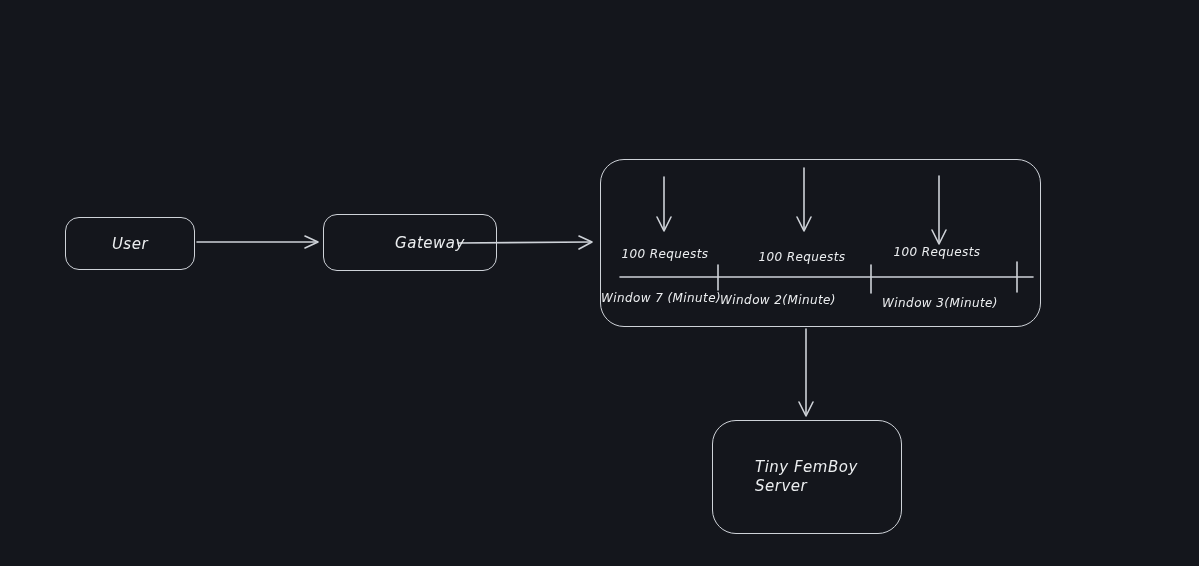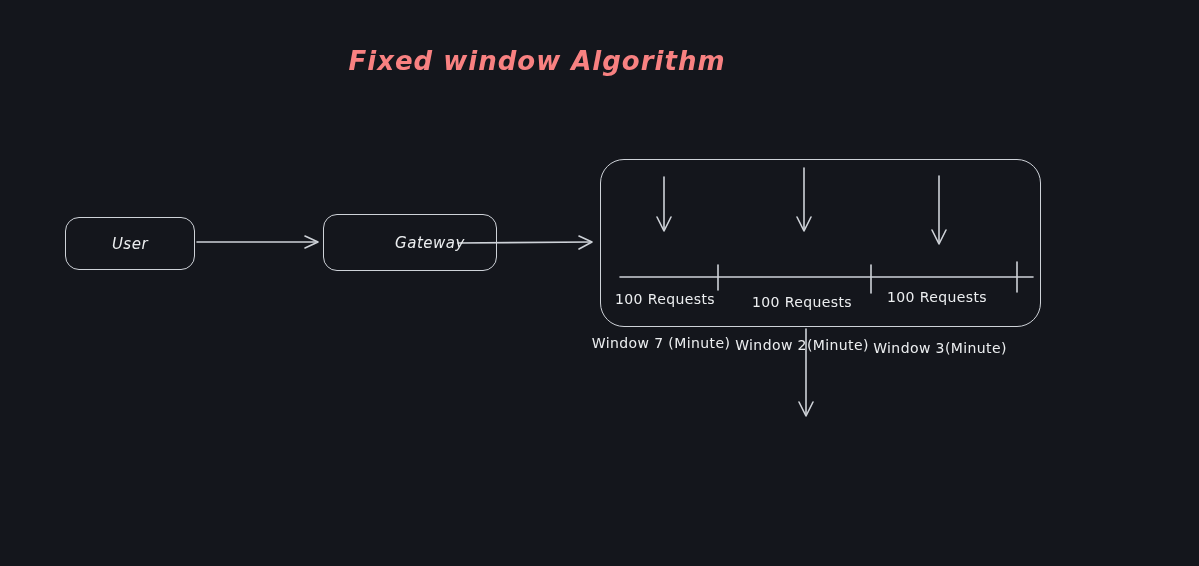--- a/index.html
+++ b/index.html
@@ -54,39 +54,38 @@
     position:absolute;
     left:600px;top:159px;width:439px;height:166px;
     border:1.5px solid var(--stroke);
     border-radius:24px;
   }
   .server-node{left:712px;top:420px;width:188px;height:112px;border-radius:24px;}
   .server-label{width:104px;text-align:left;line-height:1.3;}
   .small-label{
     position:absolute;
     transform:translateX(-50%);
-    font-size:14px;
+    font-size:12px;
+    font-style:italic;
     letter-spacing:0.4px;
     white-space:nowrap;
     color:var(--text);
-    margin-top:44px;
   }
   .r1{left:665px;top:247px;}
   .r2{left:802px;top:250px;}
   .r3{left:937px;top:245px;}
   .w1{left:661px;top:291px;}
-  .w2{left:802px;top:293px;}
+  .w2{left:778px;top:293px;}
   .w3{left:940px;top:296px;}
 </style>
 </head>
 <body>
 
 <div class="canvas">
 
-  <div class="title">Fixed window Algorithm</div>
 
   <svg class="overlay" viewBox="0 0 1199 566">
     <g>
       <line x1="197" y1="242" x2="316" y2="242"></line>
       <polyline points="305,236 318,242 305,248"></polyline>
     </g>
     <g>
       <line x1="458" y1="243" x2="590" y2="242"></line>
       <polyline points="579,236 592,242 579,249"></polyline>
     </g>
@@ -125,14 +124,17 @@
   <div class="window-container"></div>
 
   <div class="small-label r1">100 Requests</div>
   <div class="small-label r2">100 Requests</div>
   <div class="small-label r3">100 Requests</div>
 
   <div class="small-label w1">Window 7 (Minute)</div>
   <div class="small-label w2">Window 2(Minute)</div>
   <div class="small-label w3">Window 3(Minute)</div>
 
+  <div class="node server-node">
+    <span class="node-label server-label">Tiny FemBoy Server</span>
+  </div>
 
 </div>
 
 </body></html>

